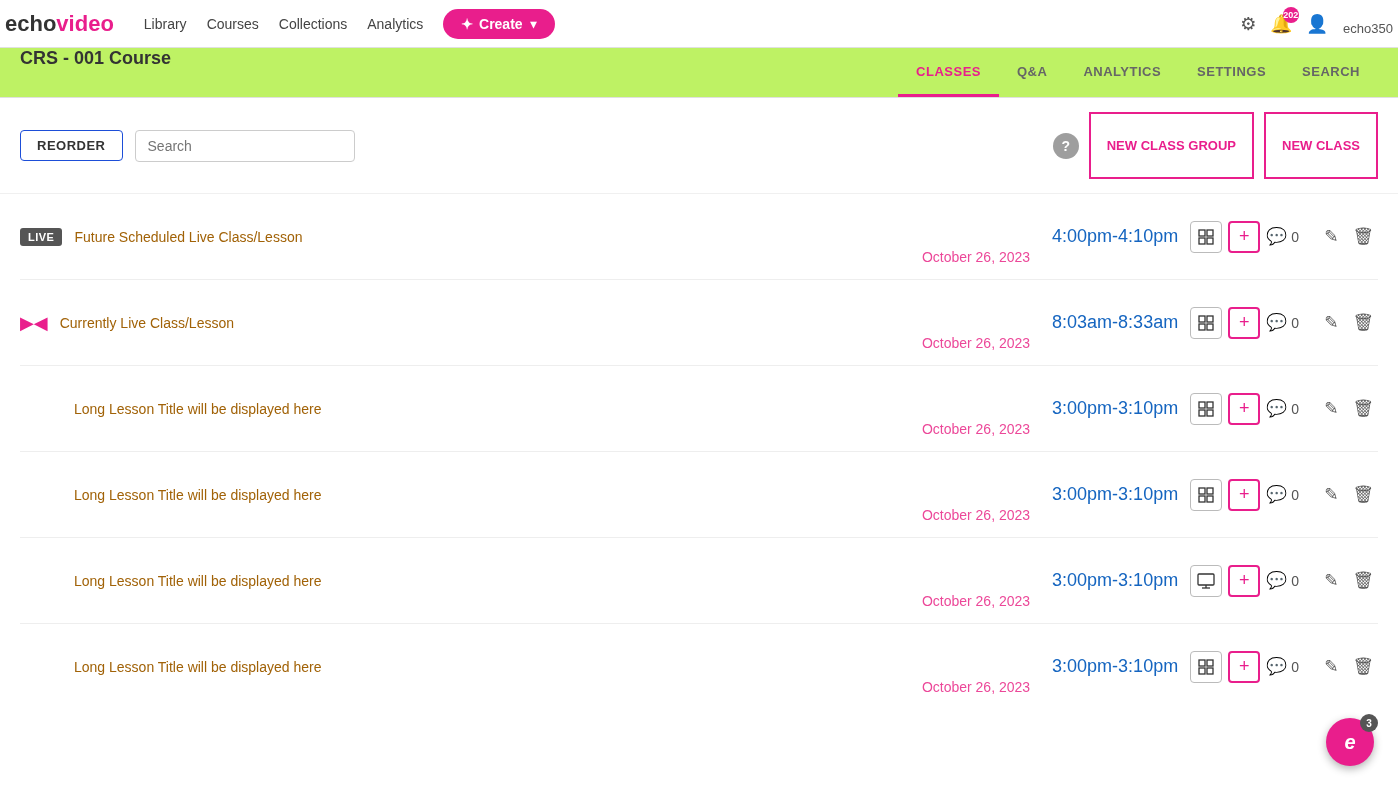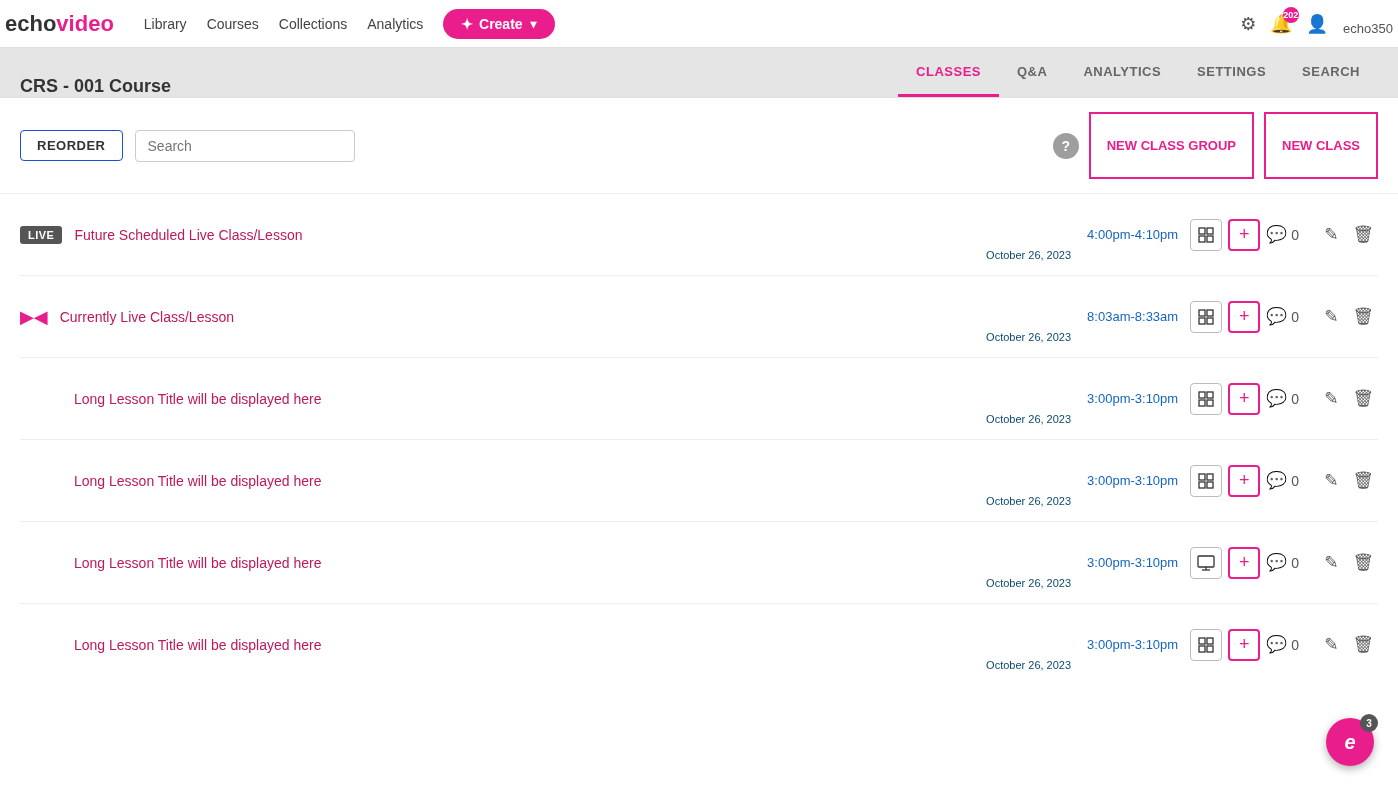--- a/index.html
+++ b/index.html
@@ -26,22 +26,22 @@
     .notif-badge {
       position: absolute; top: -6px; right: -6px;
       background: #e91e8c; color: #fff; border-radius: 50%;
       font-size: 9px; width: 16px; height: 16px;
       display: flex; align-items: center; justify-content: center; font-weight: 700;
     }
     .echo350-label { font-size: 13px; color: #555; margin-top: 9px; }
 
     
     .course-header {
-      display: flex; align-items: flex-end; padding: 0 20px;
-      height: 50px; border-bottom: 1px solid #e0e0e0; background: #e5e5e5;
+      display: flex; align-items: flex-start; padding: 0 20px;
+      height: 50px; border-bottom: 1px solid #e0e0e0; background: #bef264;
     }
     .course-title { font-size: 18px; font-weight: 600; color: #333; flex: 1; }
     .tabs { display: flex; align-items: center; height: 100%; }
     .tab {
       padding: 0 18px; height: 100%; display: flex; align-items: center;
       font-size: 13px; font-weight: 600; color: #666; cursor: pointer;
       border-bottom: 3px solid transparent; letter-spacing: 0.5px;
       text-decoration: none;
     }
     .tab.active { color: #e91e8c; border-bottom: 3px solid #e91e8c; }
@@ -84,25 +84,25 @@
     .live-badge {
       background: #555; color: #fff; font-size: 11px; font-weight: 700;
       padding: 3px 8px; border-radius: 3px; letter-spacing: 0.5px;
       white-space: nowrap;
     }
     .live-icon {
       display: flex; align-items: center; gap: 4px; color: #e91e8c; font-size: 13px;
     }
 
     
-    .class-title { flex: 1; font-size: 14px; color: #be185d; font-weight: 400; }
-
-    
-    .class-date { font-size: 11px; color: #0c4a6e; white-space: nowrap; margin-top: 41px; }
-    .class-time { font-size: 13px; color: #1565c0; white-space: nowrap; margin-left: 4px; }
+    .class-title { flex: 1; font-size: 14px; color: #a16207; font-weight: 400; }
+
+    
+    .class-date { font-size: 14px; color: #ec4899; white-space: nowrap; margin-top: 41px; }
+    .class-time { font-size: 18px; color: #1565c0; white-space: nowrap; margin-left: 10px; }
 
     
     .action-icons { display: flex; align-items: center; gap: 6px; }
     .icon-btn {
       width: 32px; height: 32px; display: flex; align-items: center; justify-content: center;
       border: 1.5px solid #bbb; border-radius: 4px; cursor: pointer; color: #333;
       font-size: 15px; background: #fff;
     }
     .icon-btn.pink-border { border: 2px solid #e91e8c; color: #e91e8c; font-size: 18px; font-weight: 300; }
 

